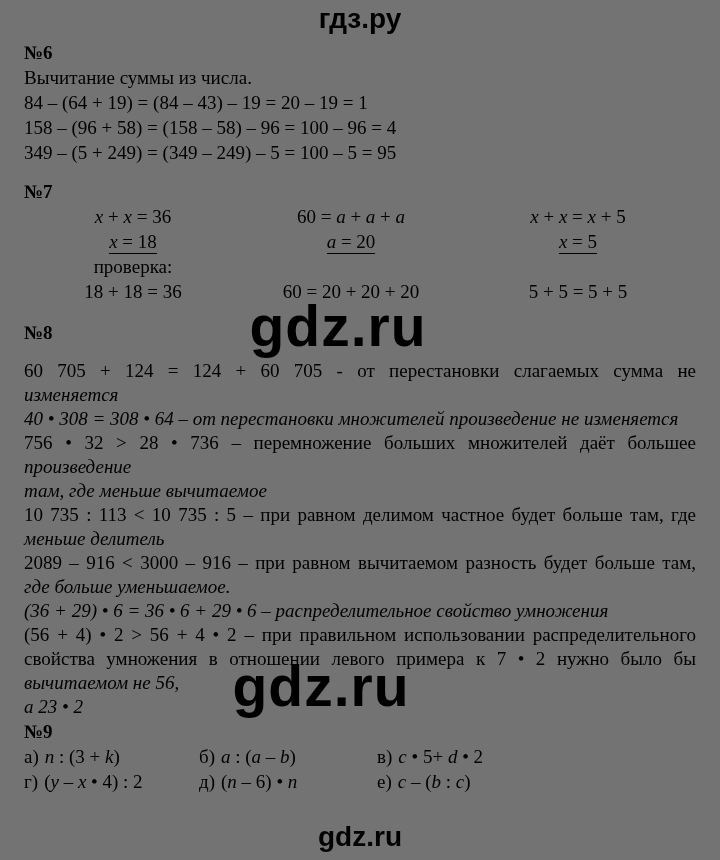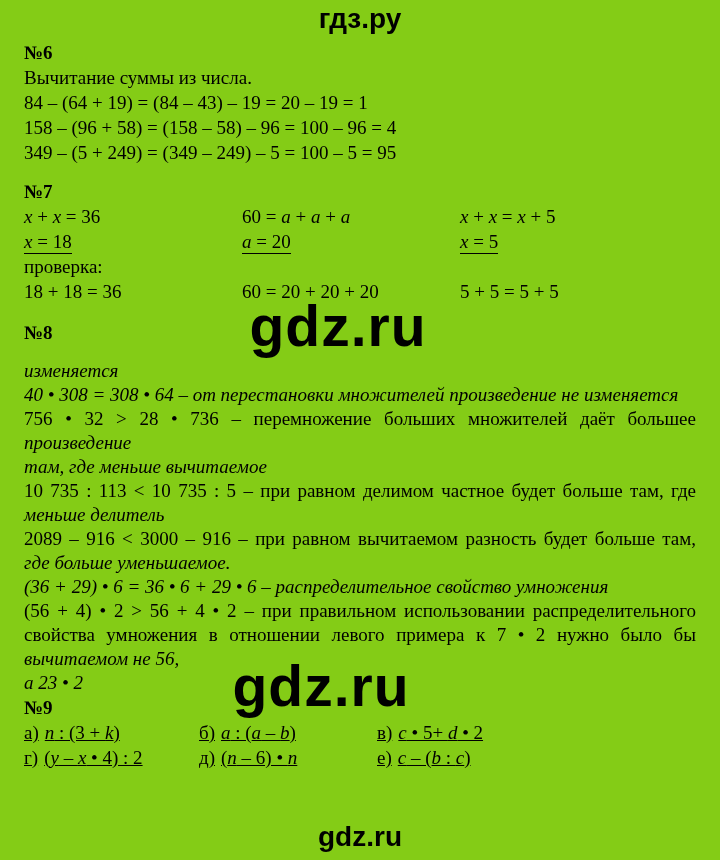--- a/index.html
+++ b/index.html
@@ -1,21 +1,21 @@
 <!DOCTYPE html>
 <html><head>
 <meta charset="utf-8">
 <style>
   html,body { margin:0; padding:0; background:#e8e8e8; }
   .page {
     position: relative;
     width: 720px;
     height: 860px;
     margin: 0 auto;
-    background: #84cc16;
+    background: #737373;
     color: #000000;
     font-family: "Liberation Serif", serif;
     font-size: 19px;
     line-height: 25px;
     box-sizing: border-box;
     padding: 0 24px;
     overflow: hidden;
   }
   .logo {
     font-family: "Liberation Sans", sans-serif;
@@ -26,37 +26,37 @@
     padding-top: 3px;
   }
   .sec-title { font-weight: bold; }
   .no6 { margin-top: 5px; }
   .line { white-space: nowrap; }
   .no7 { margin-top: 14px; }
   .no7-grid {
     display: grid;
     grid-template-columns: 218px 218px auto;
   }
-  .no7-grid .cell { height: 25px; white-space: nowrap; }
+  .no7-grid .cell { height: 25px; white-space: nowrap; text-align: center; }
   .underl {
     display: inline-block;
     border-bottom: 1.5px solid #000;
     line-height: 22px;
   }
   .no8 { margin-top: 16px; }
   .no8 .sec-title { margin-bottom: 14px; }
   .no8 .pline { line-height: 24px; }
   .no8 .just { text-align: justify; text-align-last: justify; white-space: normal; }
   .no8 .plain { white-space: nowrap; font-style: italic; }
   .no9 { margin-top: 0px; }
   .no9-grid {
     display: grid;
     grid-template-columns: 175px 178px auto;
   }
-  .no9-grid .cell { height: 25px; white-space: nowrap; text-decoration: underline; }
+  .no9-grid .cell { height: 25px; white-space: nowrap; }
   .no9-grid .lbl { margin-right: 6px; }
   .watermark {
     position: absolute;
     font-family: "Liberation Sans", sans-serif;
     font-weight: bold;
     font-size: 57px;
     line-height: 57px;
     color: #000;
     text-align: center;
     letter-spacing: 1px;
@@ -106,20 +106,21 @@
       <div class="cell"></div>
 
       <div class="cell">18 + 18 = 36</div>
       <div class="cell">60 = 20 + 20 + 20</div>
       <div class="cell">5 + 5 = 5 + 5</div>
     </div>
   </div>
 
   <div class="no8">
     <div class="sec-title">№8</div>
+    <div class="pline just">60 705 + 124 = 124 + 60 705 - от перестановки слагаемых сумма не</div>
     <div class="pline plain">изменяется</div>
     <div class="pline plain">40 • 308 = 308 • 64 – от перестановки множителей произведение не изменяется</div>
     <div class="pline just">756 • 32 &gt; 28 • 736 – перемножение больших множителей даёт большее</div>
     <div class="pline plain">произведение</div>
     <div class="pline plain">там, где меньше вычитаемое</div>
     <div class="pline just">10 735 : 113 &lt; 10 735 : 5 – при равном делимом частное будет больше там, где</div>
     <div class="pline plain">меньше делитель</div>
     <div class="pline just">2089 – 916 &lt; 3000 – 916 – при равном вычитаемом разность будет больше там,</div>
     <div class="pline plain">где больше уменьшаемое.</div>
     <div class="pline plain">(36 + 29) • 6 = 36 • 6 + 29 • 6 – распределительное свойство умножения</div>

